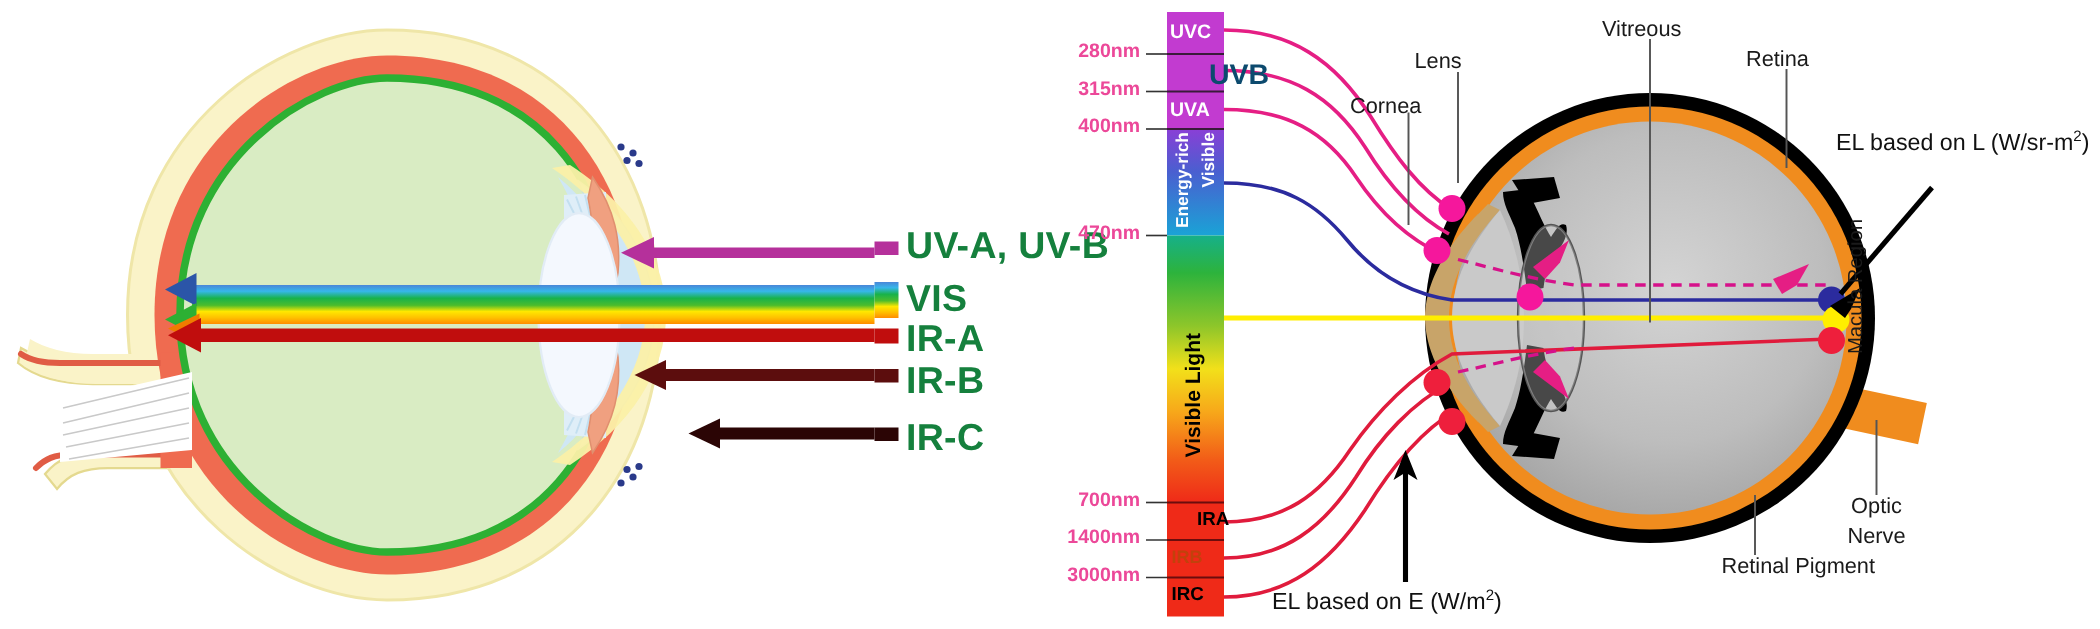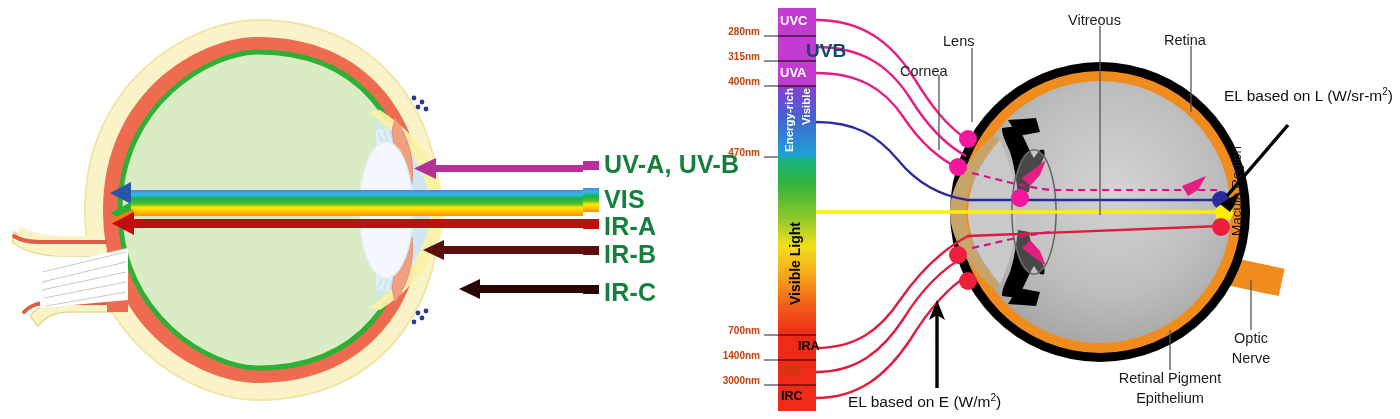--- a/index.html
+++ b/index.html
@@ -4,21 +4,21 @@
 <style>
   html,body{margin:0;padding:0;background:#ffffff;}
   body{width:1400px;height:419px;overflow:hidden;font-family:"Liberation Sans",sans-serif;}
   #root{position:relative;width:1400px;height:419px;background:#fff;}
   .panel{position:absolute;top:0;height:419px;}
   #left-panel{left:0;width:700px;}
   #right-panel{left:700px;width:700px;}
   svg{display:block;}
   .lbl{position:absolute;white-space:nowrap;color:#1a1a1a;}
   .legend-label{font-size:25px;font-weight:600;letter-spacing:.2px;color:#15803d;}
-  .wl{font-size:10px;font-weight:600;color:#c2410c;font-family:"Liberation Sans",sans-serif;}
+  .wl{font-size:13px;font-weight:600;color:#ec4899;font-family:"Liberation Sans",sans-serif;}
   .anno{font-size:14.5px;color:#1a1a1a;font-family:"Liberation Sans",sans-serif;}
   .anno-big{font-size:15.5px;color:#111;font-family:"Liberation Sans",sans-serif;}
   .ctr{text-align:center;}
   .band-txt{position:absolute;font-weight:bold;font-family:"Liberation Sans",sans-serif;}
   .vert{writing-mode:vertical-rl;transform:rotate(180deg);}
   sup{font-size:.65em;vertical-align:super;}
 </style>
 </head>
 <body>
 
@@ -327,21 +327,20 @@
     <div class="lbl anno" style="left:200px;top:63px;">Cornea</div>
     <div class="lbl anno" style="left:243px;top:33px;">Lens</div>
     <div class="lbl anno" style="left:368px;top:12px;">Vitreous</div>
     <div class="lbl anno" style="left:464px;top:32px;">Retina</div>
 
     <div class="lbl anno vert" style="left:529px;top:146px;font-size:13.5px;">Macula Region</div>
 
     <div class="lbl anno ctr" style="left:515px;top:330px;width:72px;">Optic</div>
     <div class="lbl anno ctr" style="left:515px;top:350px;width:72px;">Nerve</div>
 
-    <div class="lbl anno ctr" style="left:390px;top:370px;width:160px;">Retinal Pigment</div>
-    <div class="lbl anno ctr" style="left:390px;top:390px;width:160px;">Epithelium</div>
+    <div class="lbl anno ctr" style="left:390px;top:370px;width:160px;text-align:right;">Retinal Pigment</div>
 
     <div class="lbl anno-big" style="left:524px;top:86px;"><span>EL based on L (W/sr-m</span><sup>2</sup><span>)</span></div>
 
     <div class="lbl anno-big" style="left:148px;top:392px;"><span>EL based on E (W/m</span><sup>2</sup><span>)</span></div>
   </div>
 
 </div>
 
 </body></html>

